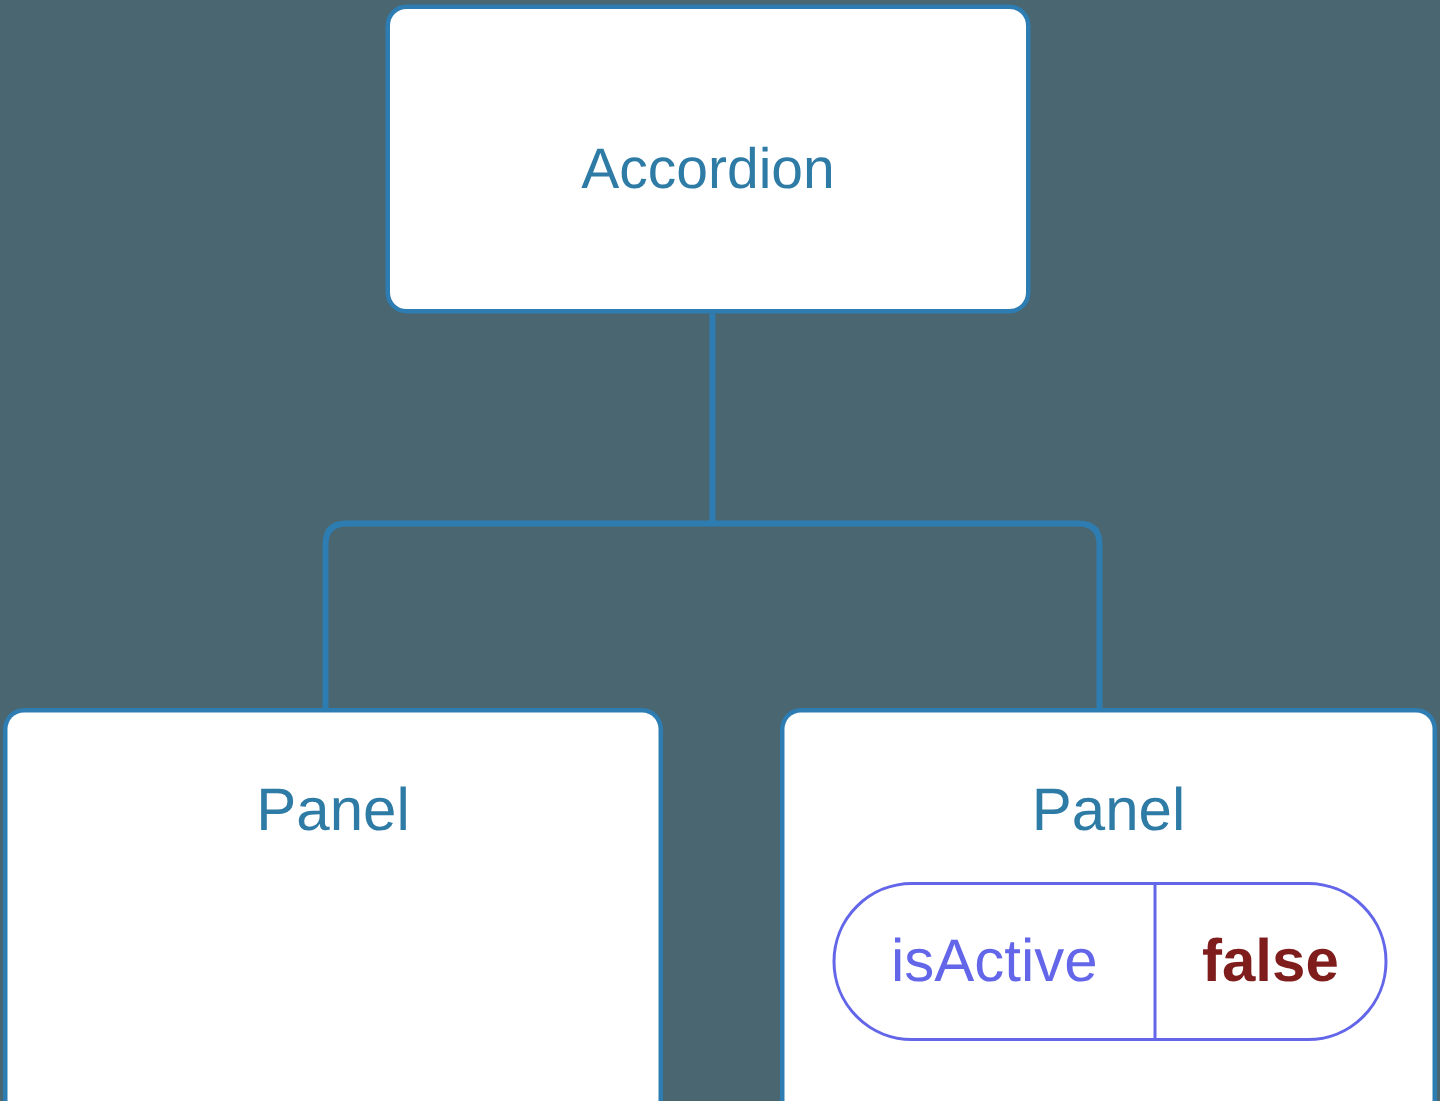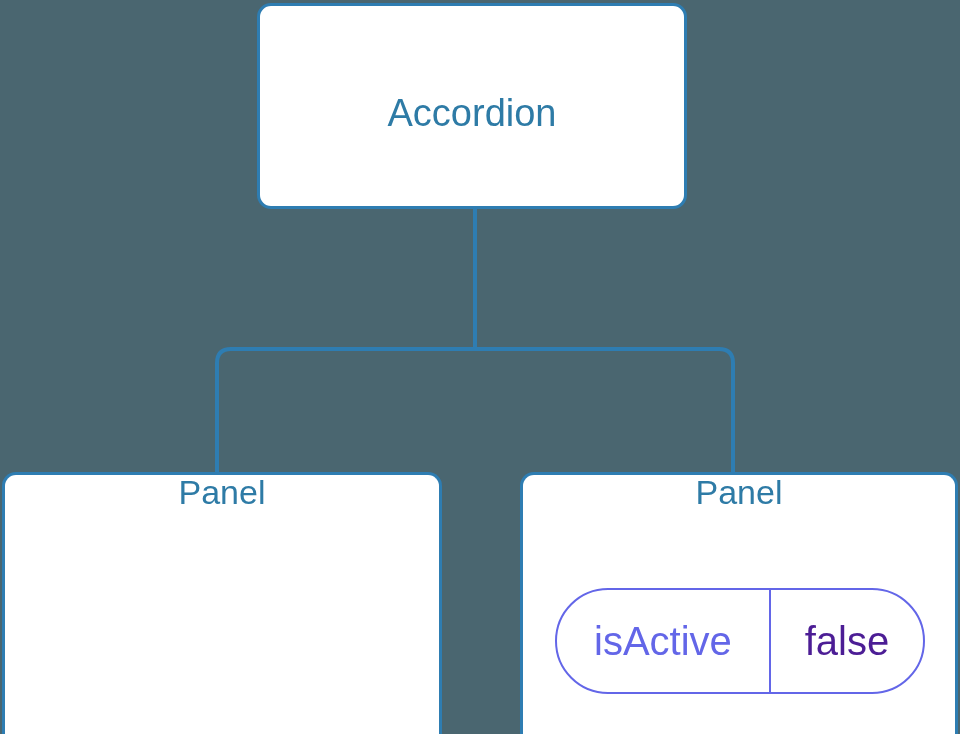--- a/index.html
+++ b/index.html
@@ -66,21 +66,22 @@
     color: #2e7ba6;
     font-weight: 400;
     line-height: 1;
     white-space: nowrap;
   }
   #node-root .node-title {
     font-size: 38px;
     margin-top: 88px;
   }
   .panel-title {
-    font-size: 34px;
+    font-size: 40px;
+    margin-top: 45px;
   }
 
   
   .pill-wrap {
     position: absolute;
     display: flex;
     align-items: stretch;
   }
 
   .pill {
@@ -93,21 +94,22 @@
   .pill-cell {
     display: flex;
     align-items: center;
     justify-content: center;
     font-size: 40px;
     line-height: 1;
     color: #6366e8;
     box-sizing: border-box;
   }
   .pill-cell.value {
-    color: #4c1d95;
+    color: #7f1d1d;
+    font-weight: bold;
   }
 
   
   .pill.plain {
     border: 2px solid #6366e8;
   }
   .pill.plain .pill-cell.key {
     width: 215px;
     border-right: 2px solid #6366e8;
   }

